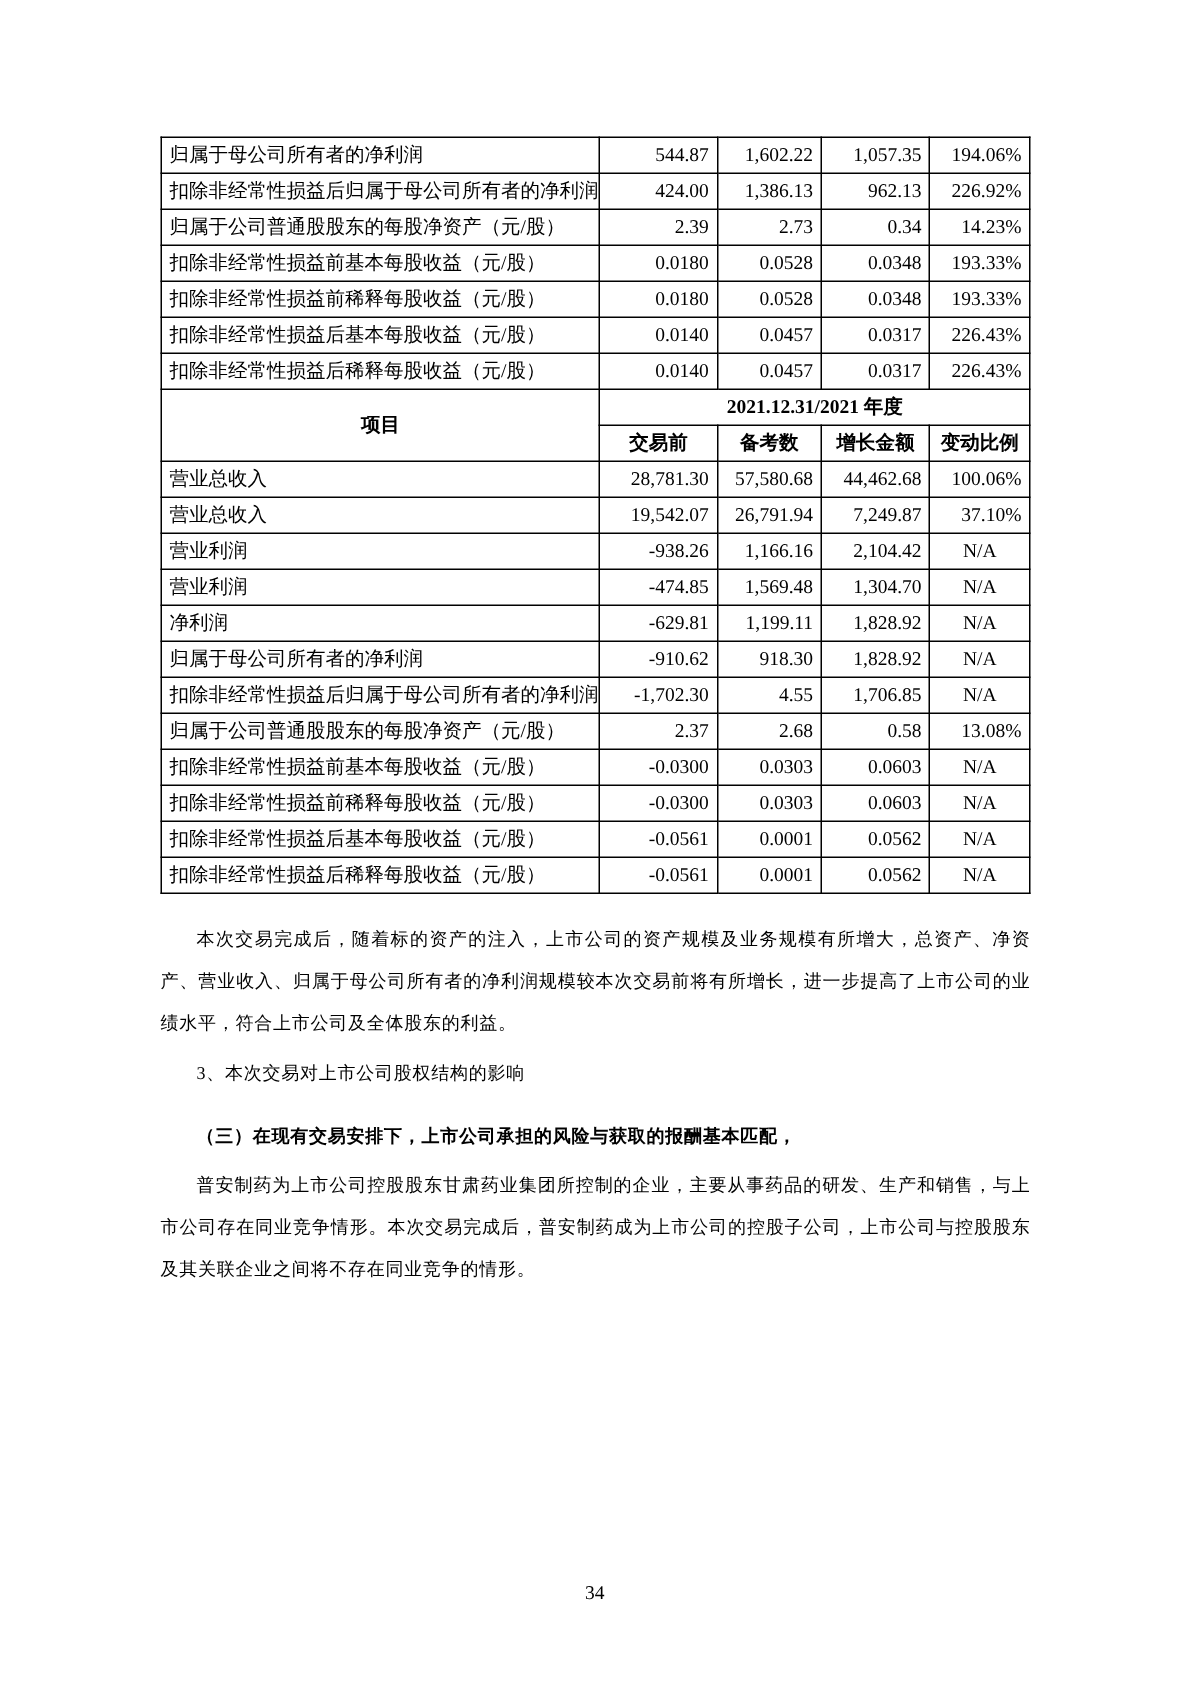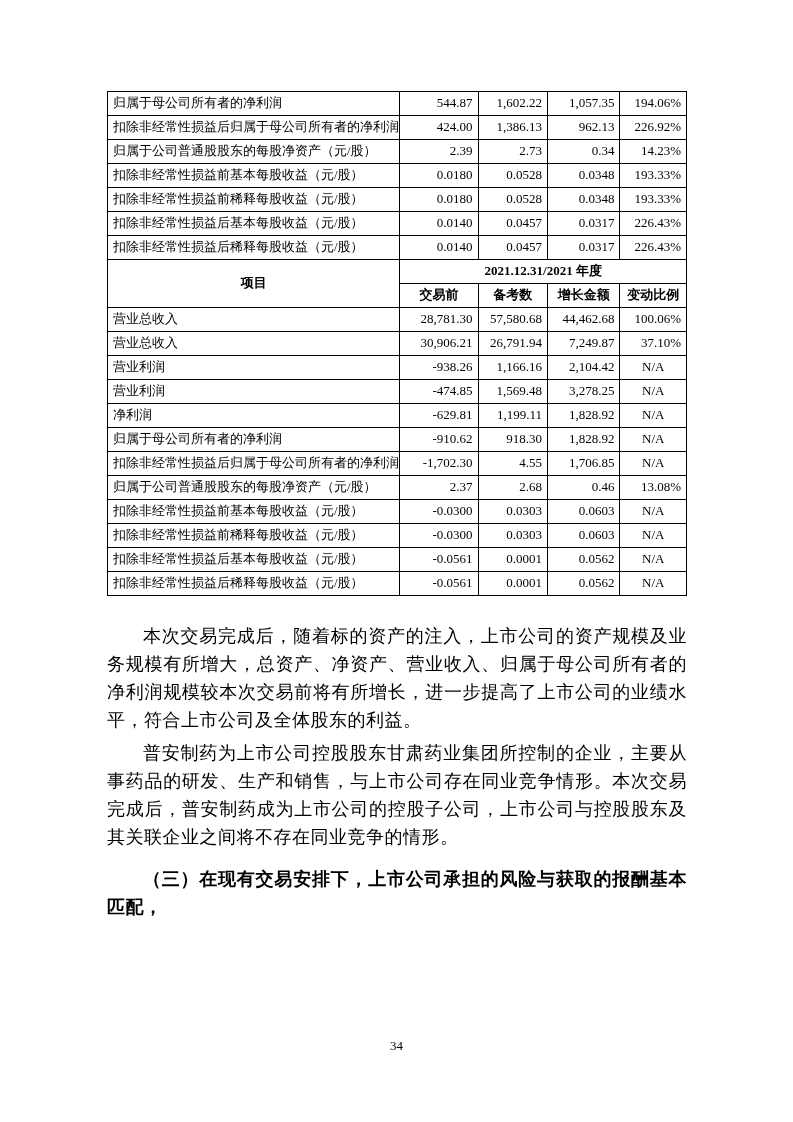--- a/index.html
+++ b/index.html
@@ -34,33 +34,33 @@
     vertical-align: middle;
     overflow: hidden;
     white-space: nowrap;
   }
   td.lbl { text-align: left; }
   td.num { text-align: right; }
   td.na  { text-align: center; margin-top: 28px; }
   td.c   { text-align: center; }
   .bold  { font-weight: bold; }
   #paragraphs {
-    margin-top: 26px;
-    font-size: 18px;
+    margin-top: 16px;
+    font-size: 12px;
     line-height: 28px;
     text-align: justify;
     letter-spacing: 0.5px;
   }
   .para { text-indent: 2em; margin-bottom: 5px; }
   .para.bold { font-weight: bold; margin-top: 14px; }
   .page-number {
     position: absolute;
     left: 0;
     right: 0;
-    bottom: 68px;
+    bottom: 52px;
     text-align: center;
     font-size: 13px;
   }
 </style>
 </head>
 <body>
 
 <div class="page">
   <div class="content">
 
@@ -138,37 +138,37 @@
       <tbody id="main-rows">
           <tr>
             <td class="lbl">营业总收入</td>
             <td class="num">28,781.30</td>
             <td class="num">57,580.68</td>
             <td class="num">44,462.68</td>
             <td class="num">100.06%</td>
           </tr>
           <tr>
             <td class="lbl">营业总收入</td>
-            <td class="num">30,906.21</td>
+            <td class="num">19,542.07</td>
             <td class="num">26,791.94</td>
             <td class="num">7,249.87</td>
             <td class="num">37.10%</td>
           </tr>
           <tr>
             <td class="lbl">营业利润</td>
             <td class="num">-938.26</td>
             <td class="num">1,166.16</td>
             <td class="num">2,104.42</td>
             <td class="num na">N/A</td>
           </tr>
           <tr>
             <td class="lbl">营业利润</td>
             <td class="num">-474.85</td>
             <td class="num">1,569.48</td>
-            <td class="num">3,278.25</td>
+            <td class="num">1,304.70</td>
             <td class="num na">N/A</td>
           </tr>
           <tr>
             <td class="lbl">净利润</td>
             <td class="num">-629.81</td>
             <td class="num">1,199.11</td>
             <td class="num">1,828.92</td>
             <td class="num na">N/A</td>
           </tr>
           <tr>
@@ -182,21 +182,21 @@
             <td class="lbl">扣除非经常性损益后归属于母公司所有者的净利润</td>
             <td class="num">-1,702.30</td>
             <td class="num">4.55</td>
             <td class="num">1,706.85</td>
             <td class="num na">N/A</td>
           </tr>
           <tr>
             <td class="lbl">归属于公司普通股股东的每股净资产（元/股）</td>
             <td class="num">2.37</td>
             <td class="num">2.68</td>
-            <td class="num">0.46</td>
+            <td class="num">0.58</td>
             <td class="num">13.08%</td>
           </tr>
           <tr>
             <td class="lbl">扣除非经常性损益前基本每股收益（元/股）</td>
             <td class="num">-0.0300</td>
             <td class="num">0.0303</td>
             <td class="num">0.0603</td>
             <td class="num na">N/A</td>
           </tr>
           <tr>
@@ -218,20 +218,21 @@
             <td class="num">-0.0561</td>
             <td class="num">0.0001</td>
             <td class="num">0.0562</td>
             <td class="num na">N/A</td>
           </tr>
         </tbody>
     </table>
 
     <div id="paragraphs">
         <p class="para body">本次交易完成后，随着标的资产的注入，上市公司的资产规模及业务规模有所增大，总资产、净资产、营业收入、归属于母公司所有者的净利润规模较本次交易前将有所增长，进一步提高了上市公司的业绩水平，符合上市公司及全体股东的利益。</p>
+        <p class="para body">3、本次交易对上市公司股权结构的影响</p>
+        <p class="para bold">（三）在现有交易安排下，上市公司承担的风险与获取的报酬基本匹配，</p>
         <p class="para body">普安制药为上市公司控股股东甘肃药业集团所控制的企业，主要从事药品的研发、生产和销售，与上市公司存在同业竞争情形。本次交易完成后，普安制药成为上市公司的控股子公司，上市公司与控股股东及其关联企业之间将不存在同业竞争的情形。</p>
-        <p class="para bold">（三）在现有交易安排下，上市公司承担的风险与获取的报酬基本匹配，</p>
       </div>
 
   </div>
 
   <div class="page-number">34</div>
 </div>
 
 </body></html>

